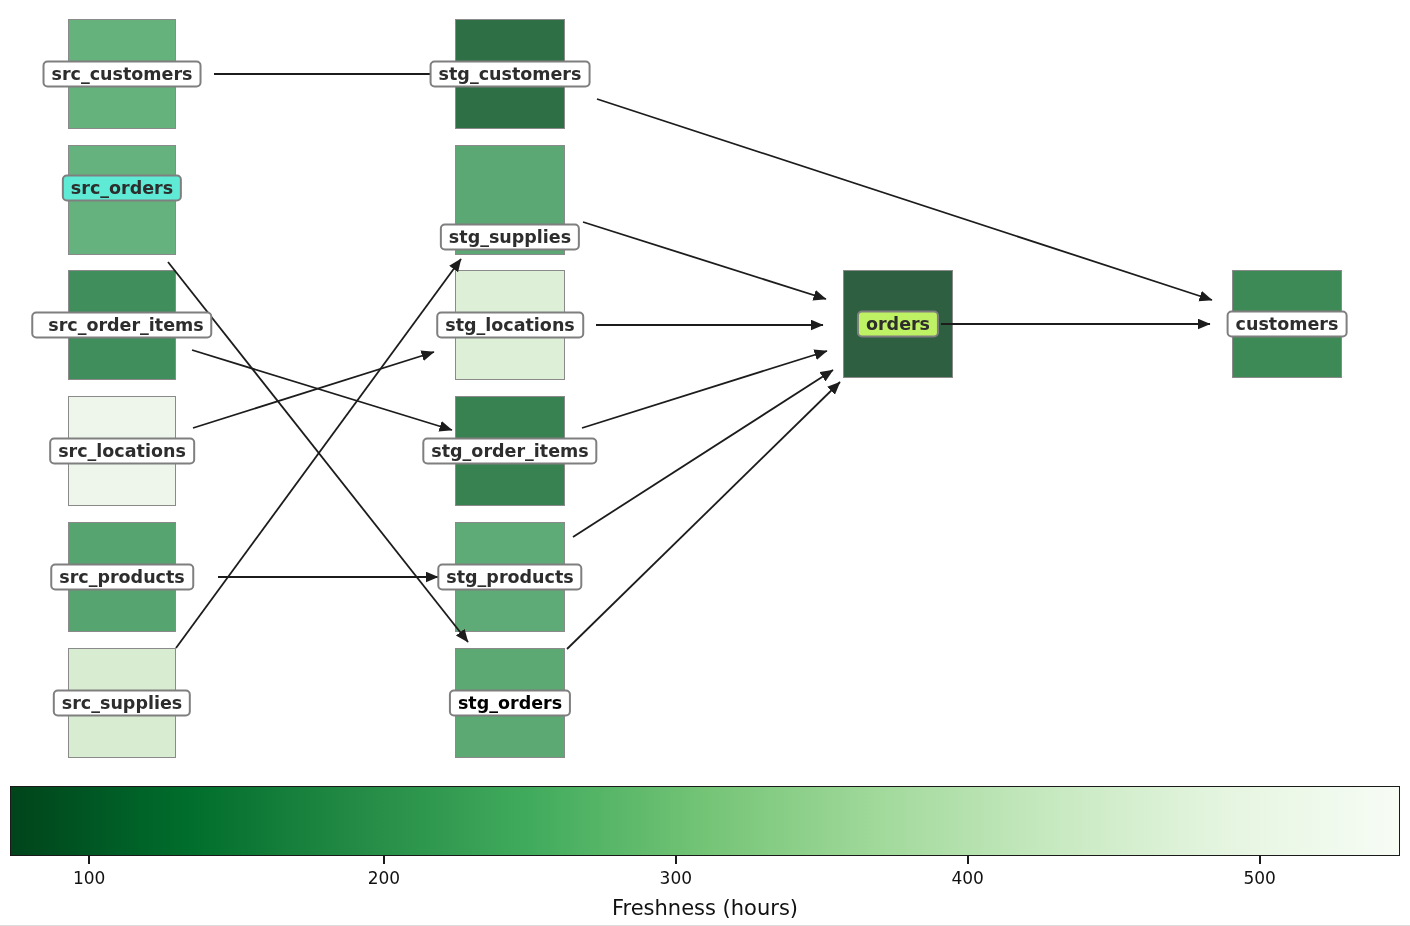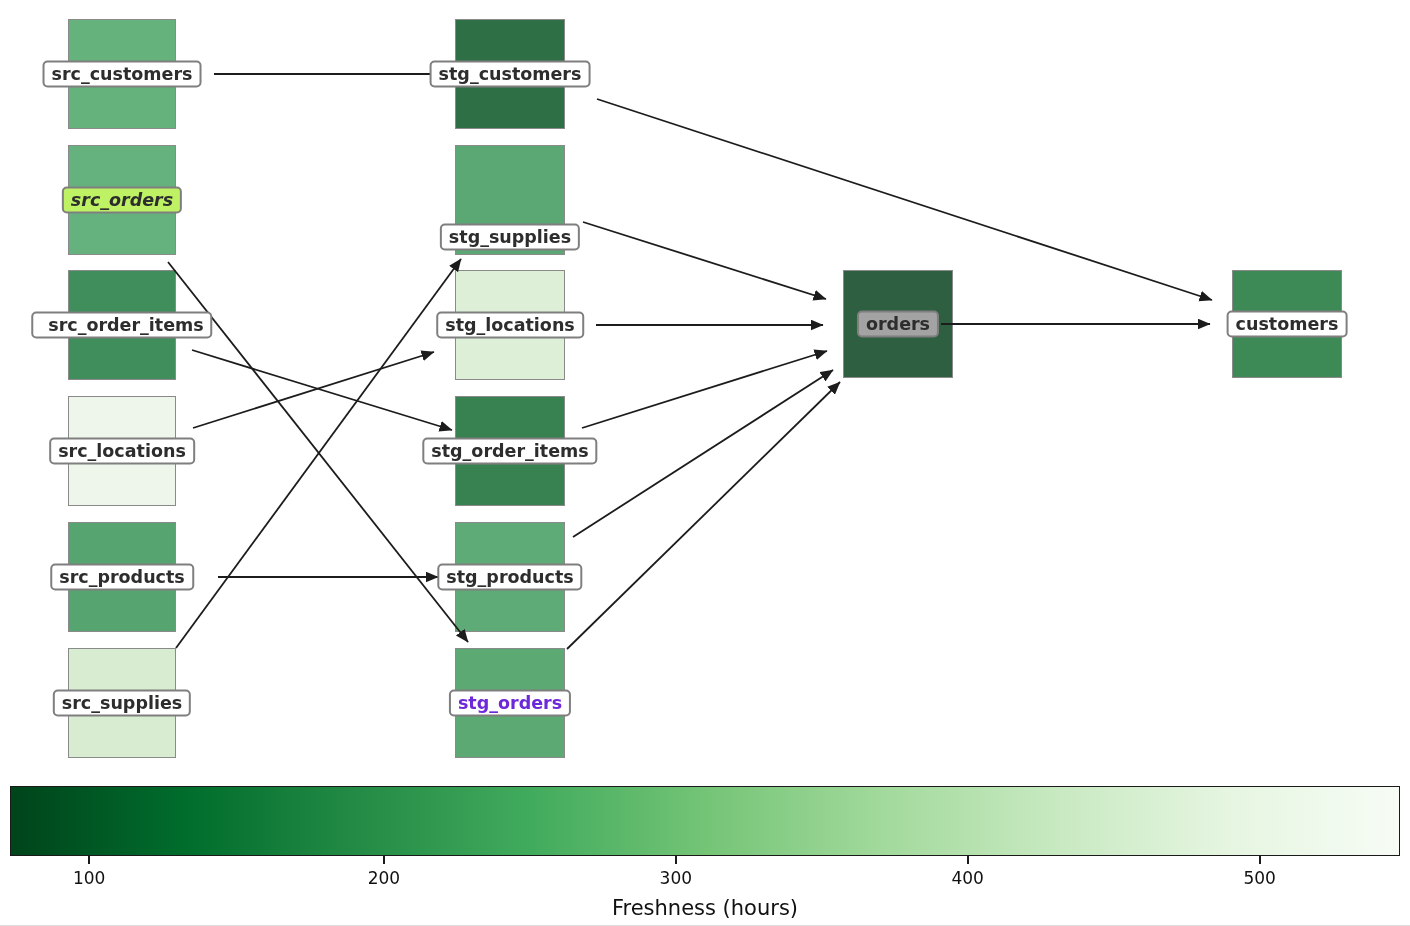--- a/index.html
+++ b/index.html
@@ -73,32 +73,32 @@
       <line x1="597" y1="99" x2="1212" y2="300" stroke="#1c1c1c" stroke-width="1.8" marker-end="url(#arrow)"></line>
       <line x1="583" y1="222" x2="826" y2="299" stroke="#1c1c1c" stroke-width="1.8" marker-end="url(#arrow)"></line>
       <line x1="596" y1="325" x2="823" y2="325" stroke="#1c1c1c" stroke-width="1.8" marker-end="url(#arrow)"></line>
       <line x1="582" y1="428" x2="827" y2="351" stroke="#1c1c1c" stroke-width="1.8" marker-end="url(#arrow)"></line>
       <line x1="573" y1="537" x2="833" y2="370" stroke="#1c1c1c" stroke-width="1.8" marker-end="url(#arrow)"></line>
       <line x1="567" y1="649" x2="840" y2="382" stroke="#1c1c1c" stroke-width="1.8" marker-end="url(#arrow)"></line>
       <line x1="941" y1="324" x2="1210" y2="324" stroke="#1c1c1c" stroke-width="1.8" marker-end="url(#arrow)"></line>
     </svg>
   <div id="labels">
       <div class="node-label" style="left: 122px; top: 74px; color: rgb(45, 45, 45); border-color: rgb(127, 127, 127); background: rgb(255, 255, 255);">src_customers</div>
-      <div class="node-label" style="left: 122px; top: 200px; color: rgb(45, 45, 45); border-color: rgb(127, 127, 127); background: #bef264; font-style: italic;">src_orders</div>
+      <div class="node-label" style="left: 122px; top: 188px; color: rgb(45, 45, 45); border-color: rgb(127, 127, 127); background: #5eead4;">src_orders</div>
       <div class="node-label" style="left: 122px; top: 325px; color: rgb(45, 45, 45); border-color: rgb(127, 127, 127); background: rgb(255, 255, 255); padding-left: 15px;">src_order_items</div>
       <div class="node-label" style="left: 122px; top: 451px; color: rgb(45, 45, 45); border-color: rgb(127, 127, 127); background: rgb(255, 255, 255);">src_locations</div>
       <div class="node-label" style="left: 122px; top: 577px; color: rgb(45, 45, 45); border-color: rgb(127, 127, 127); background: rgb(255, 255, 255);">src_products</div>
       <div class="node-label" style="left: 122px; top: 703px; color: rgb(45, 45, 45); border-color: rgb(127, 127, 127); background: rgb(255, 255, 255);">src_supplies</div>
       <div class="node-label" style="left: 510px; top: 74px; color: rgb(45, 45, 45); border-color: rgb(127, 127, 127); background: rgb(255, 255, 255);">stg_customers</div>
       <div class="node-label" style="left: 510px; top: 200px; color: rgb(45, 45, 45); border-color: rgb(127, 127, 127); background: rgb(255, 255, 255); margin-top: 37px;">stg_supplies</div>
       <div class="node-label" style="left: 510px; top: 325px; color: rgb(45, 45, 45); border-color: rgb(127, 127, 127); background: rgb(255, 255, 255);">stg_locations</div>
       <div class="node-label" style="left: 510px; top: 451px; color: rgb(45, 45, 45); border-color: rgb(127, 127, 127); background: rgb(255, 255, 255);">stg_order_items</div>
       <div class="node-label" style="left: 510px; top: 577px; color: rgb(45, 45, 45); border-color: rgb(127, 127, 127); background: rgb(255, 255, 255);">stg_products</div>
-      <div class="node-label" style="left: 510px; top: 703px; color: #6d28d9; border-color: rgb(127, 127, 127); background: rgb(255, 255, 255);">stg_orders</div>
-      <div class="node-label" style="left: 898px; top: 324px; color: rgb(45, 45, 45); border-color: rgb(127, 127, 127); background: #a3a3a3;">orders</div>
+      <div class="node-label" style="left: 510px; top: 703px; color: #000000; border-color: rgb(127, 127, 127); background: rgb(255, 255, 255);">stg_orders</div>
+      <div class="node-label" style="left: 898px; top: 324px; color: rgb(45, 45, 45); border-color: rgb(127, 127, 127); background: #bef264;">orders</div>
       <div class="node-label" style="left: 1287px; top: 324px; color: rgb(45, 45, 45); border-color: rgb(127, 127, 127); background: rgb(255, 255, 255);">customers</div>
     </div>
 
   <div id="colorbar">
     <div id="cb-grad" style="background: linear-gradient(to right, rgb(0, 68, 27), rgb(0, 109, 44), rgb(35, 139, 69), rgb(65, 171, 93), rgb(116, 196, 118), rgb(161, 217, 155), rgb(199, 233, 192), rgb(229, 245, 224), rgb(247, 252, 245));"></div>
     <div id="cb-ticks">
         <div class="cb-tickmark" style="left: 5.7%;"></div>
         <div class="cb-ticklabel" style="left: 5.7%;">100</div>
         <div class="cb-tickmark" style="left: 26.9%;"></div>
         <div class="cb-ticklabel" style="left: 26.9%;">200</div>

